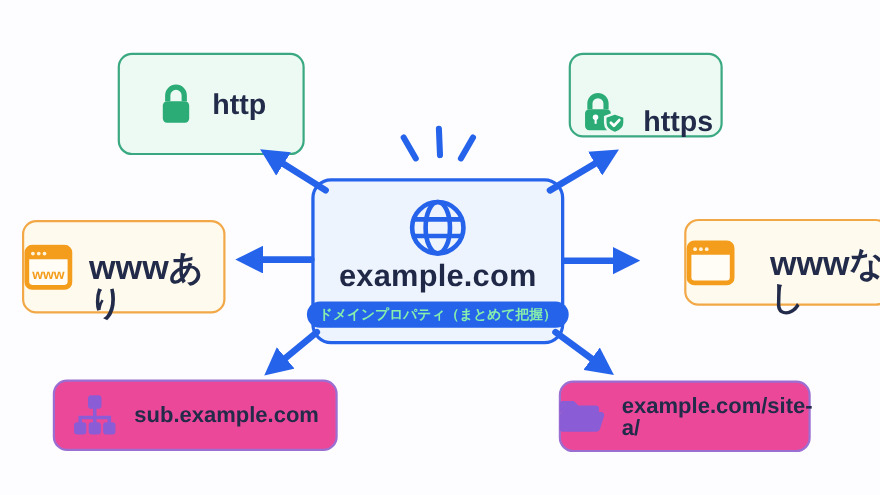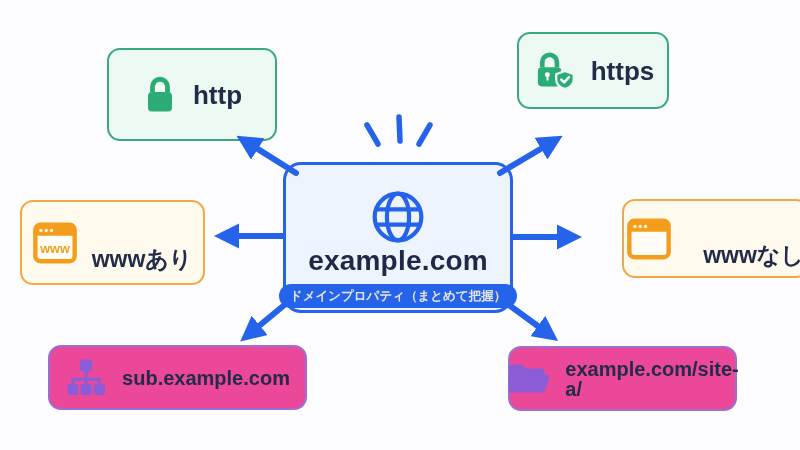--- a/index.html
+++ b/index.html
@@ -13,50 +13,50 @@
 
   
   .arrows{position:absolute;left:0;top:0;z-index:3;pointer-events:none;}
 
   
   .center-box{
     position:absolute;left:283px;top:162px;width:230px;height:151px;
     box-sizing:border-box;
     background:#eef4fe;border:3px solid #2563eb;border-radius:18px;
     display:flex;flex-direction:column;align-items:center;justify-content:flex-start;
-    padding-top:24px;z-index:2;
+    padding-top:14px;z-index:2;
   }
   .domain-label{
     font-size:28px;font-weight:bold;color:#1f2947;letter-spacing:0.2px;
     margin-top:1px;line-height:1.1;
   }
   .domain-badge{
     margin-top:7px;
-    background:#2563eb;color:#e5e5e5;
+    background:#2563eb;color:#86efac;
     font-size:12.5px;font-weight:bold;white-space:nowrap;
     padding:4px 11px;border-radius:999px;line-height:1.3;
   }
 
   
   .node{
     position:absolute;box-sizing:border-box;border-radius:13px;
     display:flex;align-items:center;justify-content:center;gap:15px;
     z-index:2;
   }
   .node.green {background:#edfaf3;border:2.5px solid #3aa981;}
   .node.orange{background:#fffaee;border:2.5px solid #f2a847;}
   .node.purple{background:#ec4899;border:2.5px solid #9b6ed2;}
   .node .label{font-weight:bold;color:#222b49;line-height:1;}
   .label-xl{font-size:26px;}
-  .label-lg{font-size:23px;margin-top:33px;}
+  .label-lg{font-size:31px;margin-top:33px;}
   .label-md{font-size:20px;}
   .icon{display:flex;align-items:center;justify-content:center;}
 
   #node-http   {left:107px;top:48px; width:170px;height:93px;}
-  #node-https  {left:517px;top:32px; width:152px;height:77px;}
+  #node-https  {left:517px;top:48px; width:140px;height:77px;align-items:flex-end;}
   #node-www-with   {left:20px; top:200px;width:185px;height:85px;}
   #node-www-without{left:622px;top:199px;width:187px;height:79px;gap:32px;}
   #node-subdomain  {left:48px; top:345px;width:259px;height:65px;}
   #node-subdirectory{left:508px;top:346px;width:229px;height:65px;}
 </style>
 </head>
 <body>
 
 <div class="stage">
 

